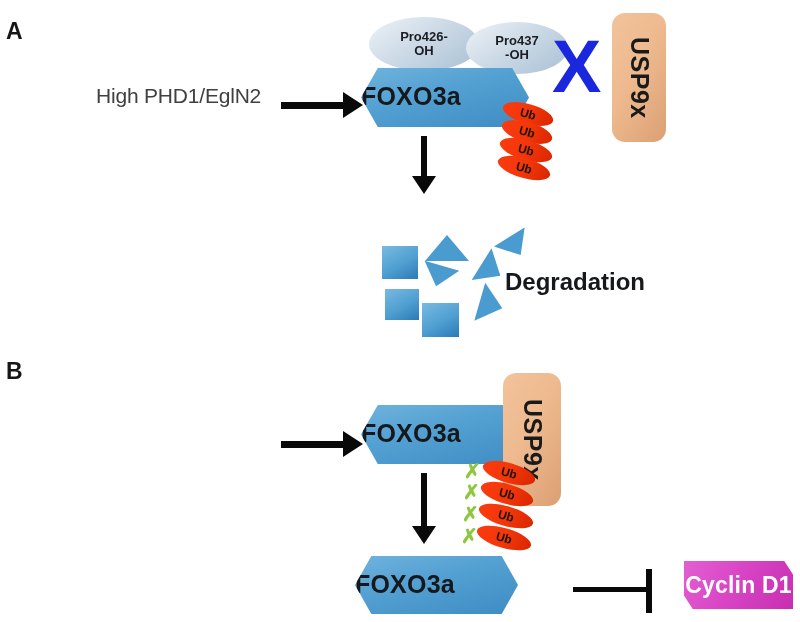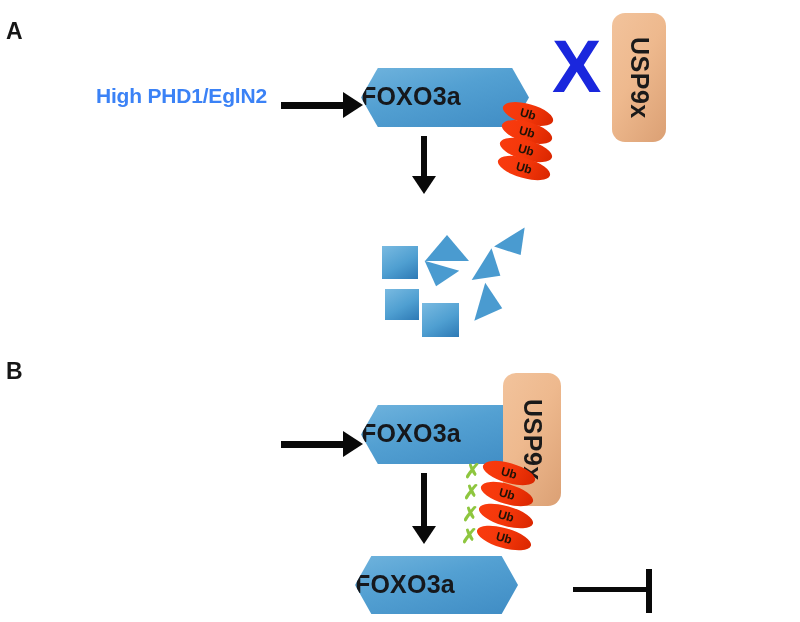--- a/index.html
+++ b/index.html
@@ -23,22 +23,22 @@
   .panel-letter {
     font-size: 23px;
     font-weight: bold;
     color: #161616;
     letter-spacing: 0px;
   }
 
   
   .stimulus-label {
     font-size: 21px;
-    font-weight: bold;
-    color: #3b82f6;
+    font-weight: normal;
+    color: #404040;
     white-space: nowrap;
     letter-spacing: -0.2px;
   }
 
   
   .harrow-shaft {
     background: #090909;
     height: 7px;
   }
   .harrow-head {
@@ -180,21 +180,33 @@
 
   <div class="abs panel-letter" style="left:6px; top:18px;">A</div>
 
   <div class="abs stimulus-label" style="left:96px; top:84px;">High PHD1/EglN2</div>
 
   <div class="abs" style="left:281px; top:92px; display:flex; align-items:center;">
     <div class="harrow-shaft" style="width:62px;"></div>
     <div class="harrow-head"></div>
   </div>
 
-
+  <div class="abs pro-ellipse" style="left:369px; top:17px; width:110px; height:54px;">
+    <div>
+      <div class="pro-label">Pro426-</div>
+      <div class="pro-label">OH</div>
+    </div>
+  </div>
+
+  <div class="abs pro-ellipse" style="left:466px; top:22px; width:102px; height:52px;">
+    <div>
+      <div class="pro-label">Pro437</div>
+      <div class="pro-label">-OH</div>
+    </div>
+  </div>
 
   <div class="abs hex" style="left:361px; top:68px; width:168px; height:59px;">
     <span class="hex-label">FOXO3a</span>
   </div>
 
   <div class="abs" style="left:497px; top:104px; width:74px; height:84px;">
     <div class="abs ub" style="left:5px; top:0px; width:52px; height:20px; transform:rotate(16deg);">
       <span class="ub-label">Ub</span>
     </div>
     <div class="abs ub" style="left:4px; top:18px; width:52px; height:20px; transform:rotate(16deg);">
@@ -224,20 +236,21 @@
     <div class="abs frag-square" style="left:10px; top:54px; width:34px; height:31px;"></div>
     <div class="abs frag-square" style="left:47px; top:68px; width:37px; height:34px;"></div>
 
     <div class="abs frag-tri" style="left:50px; top:0px; transform:rotate(0deg);"></div>
     <div class="abs frag-tri" style="left:42px; top:28px; transform:rotate(196deg) scale(0.82);"></div>
     <div class="abs frag-tri" style="left:94px; top:22px; transform:rotate(122deg) scale(0.85);"></div>
     <div class="abs frag-tri" style="left:118px; top:-2px; transform:rotate(148deg) scale(0.82);"></div>
     <div class="abs frag-tri" style="left:94px; top:57px; transform:rotate(106deg) scale(0.9);"></div>
   </div>
 
+  <div class="abs degradation-label" style="left:505px; top:268px;">Degradation</div>
 
   <div class="abs panel-letter" style="left:6px; top:358px;">B</div>
 
 
   <div class="abs" style="left:281px; top:431px; display:flex; align-items:center;">
     <div class="harrow-shaft" style="width:62px;"></div>
     <div class="harrow-head"></div>
   </div>
 
   <div class="abs hex" style="left:361px; top:405px; width:168px; height:59px;">
@@ -277,14 +290,17 @@
 
   <div class="abs hex" style="left:355px; top:556px; width:163px; height:58px;">
     <span class="hex-label">FOXO3a</span>
   </div>
 
   <div class="abs" style="left:573px; top:569px; width:96px; height:44px;">
     <div class="abs inhib-line" style="left:0px; top:18px; width:75px;"></div>
     <div class="abs inhib-bar" style="left:73px; top:0px; height:44px;"></div>
   </div>
 
+  <div class="abs cyclin-box" style="left:684px; top:561px; width:109px; height:48px;">
+    <span class="cyclin-label">Cyclin D1</span>
+  </div>
 
 </div>
 
 </body></html>

